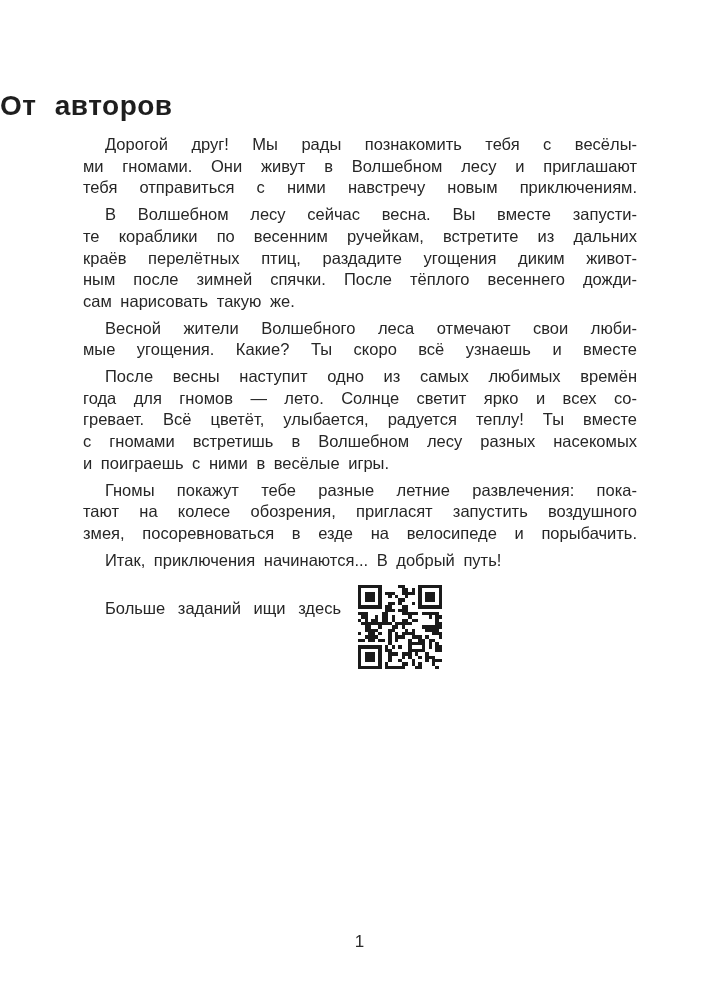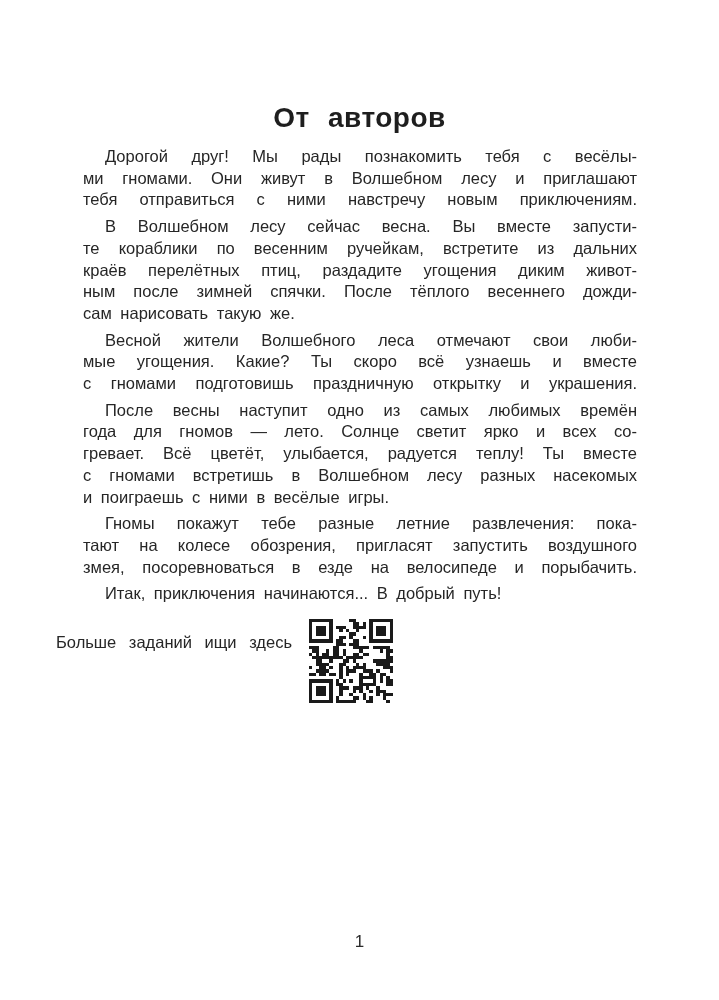--- a/index.html
+++ b/index.html
@@ -6,23 +6,22 @@
   .page {
     position: relative;
     width: 719px;
     height: 1000px;
     background: #ffffff;
     font-family: "Liberation Sans", sans-serif;
     color: #262626;
     overflow: hidden;
   }
   .title {
-    margin: 12px;
+    margin: 0;
     padding-top: 90px;
-    text-align: center;
     font-size: 28px;
     font-weight: bold;
     letter-spacing: 0.5px;
     word-spacing: 10px;
     color: #1e1e1e;
   }
   .body-text {
     margin: 12px 82px 0 83px;
     font-size: 16.5px;
     line-height: 21.7px;
@@ -32,21 +31,21 @@
   .line {
     text-align: justify;
     text-align-last: justify;
     white-space: normal;
   }
   .line.first { text-indent: 22px; }
   .line.last { text-align-last: left; }
   .qr-row {
     display: flex;
     align-items: flex-start;
-    margin: 14px 0 0 56px;
+    margin: 14px 0 0 105px;
     text-align: center;
   }
   .qr-caption {
     font-size: 16.5px;
     word-spacing: 8px;
     margin-top: 14px;
   }
   .qr-box {
     width: 84px;
     height: 84px;
@@ -82,21 +81,20 @@
       <div class="line first">В Волшебном лесу сейчас весна. Вы вместе запусти-</div>
       <div class="line">те кораблики по весенним ручейкам, встретите из дальних</div>
       <div class="line">краёв перелётных птиц, раздадите угощения диким живот-</div>
       <div class="line">ным после зимней спячки. После тёплого весеннего дожди-</div>
       <div class="line last">сам нарисовать такую же.</div>
     </div>
 
     <div class="paragraph">
       <div class="line first">Весной жители Волшебного леса отмечают свои люби-</div>
       <div class="line">мые угощения. Какие? Ты скоро всё узнаешь и вместе</div>
-      <div class="line">с гномами подготовишь праздничную открытку и украшения.</div>
     </div>
 
 
     <div class="paragraph">
       <div class="line first">После весны наступит одно из самых любимых времён</div>
       <div class="line">года для гномов — лето. Солнце светит ярко и всех со-</div>
       <div class="line">гревает. Всё цветёт, улыбается, радуется теплу! Ты вместе</div>
       <div class="line">с гномами встретишь в Волшебном лесу разных насекомых</div>
       <div class="line last">и поиграешь с ними в весёлые игры.</div>
     </div>

